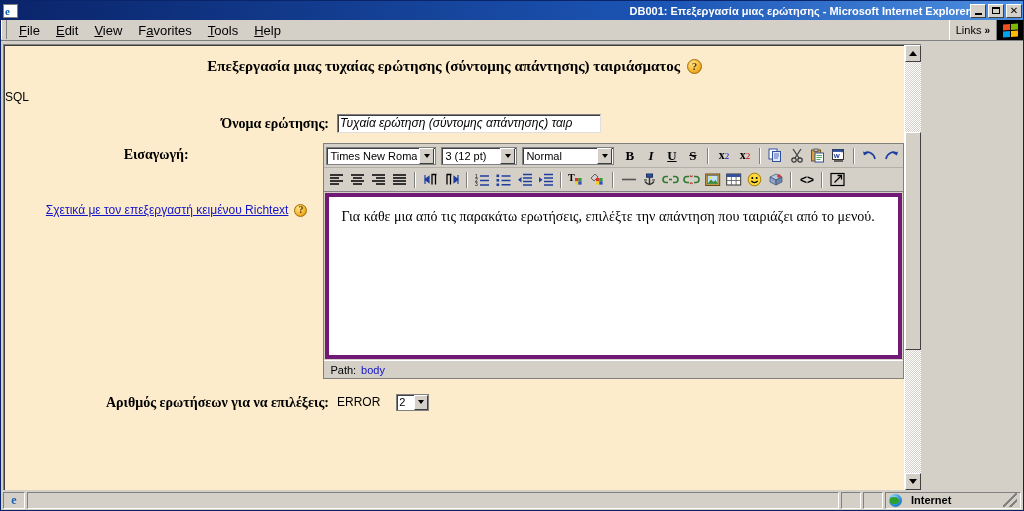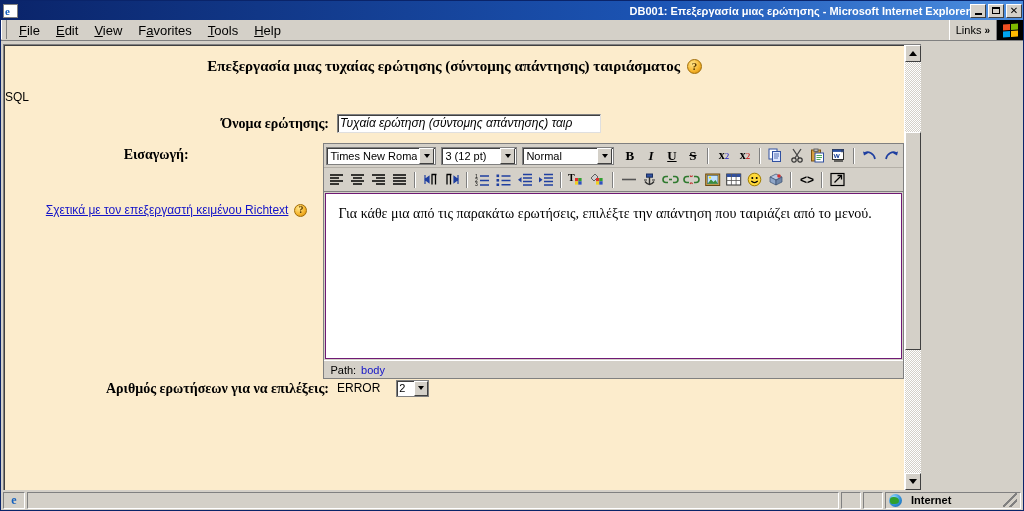--- a/index.html
+++ b/index.html
@@ -275,38 +275,38 @@
     display: flex; align-items: center; justify-content: center;
     font-size: 13px; color: #000; flex: 0 0 auto;
     font-family: "Liberation Serif", serif;
     position: relative;
   }
   .tbtn svg { display: block; }
   .sep { width: 1px; height: 16px; background: #808080; margin: 0 4px; border-right: 1px solid #fff; flex: 0 0 auto;}
 
   .edit-area {
     background: #fff; height: 166px;
-    border: 1px solid #701a75;
+    border: 4px solid #701a75;
     margin: 1px;
     padding: 10px 12px;
     box-sizing: border-box;
     font-family: "Liberation Serif", serif;
     font-size: 14px; color: #000; line-height: 1.45;
     overflow: hidden;
   }
   .path-bar {
     height: 18px; background: #d4d0c8;
     display: flex; align-items: center; gap: 5px;
     padding: 0 6px; box-sizing: border-box;
     font-size: 11px; color: #000;
     border-top: 1px solid #fff;
   }
   .path-bar .val { color: #1414c8; padding: 0; font-size: 11px; }
 
-  .row-count { display: flex; align-items: center; margin-top: 0; }
+  .row-count { display: flex; align-items: center; margin-top: 14px; }
   .count-val { display: flex; align-items: center; font-size: 12px; padding-top: 0; gap: 16px;}
   .mini-sel {
     background: #fff;
     border: 1px solid #808080;
     box-shadow: inset 1px 1px 0 #404040;
     height: 17px; width: 33px;
     display: flex; align-items: center;
     font-size: 11px; box-sizing: border-box;
     padding-left: 2px;
   }

